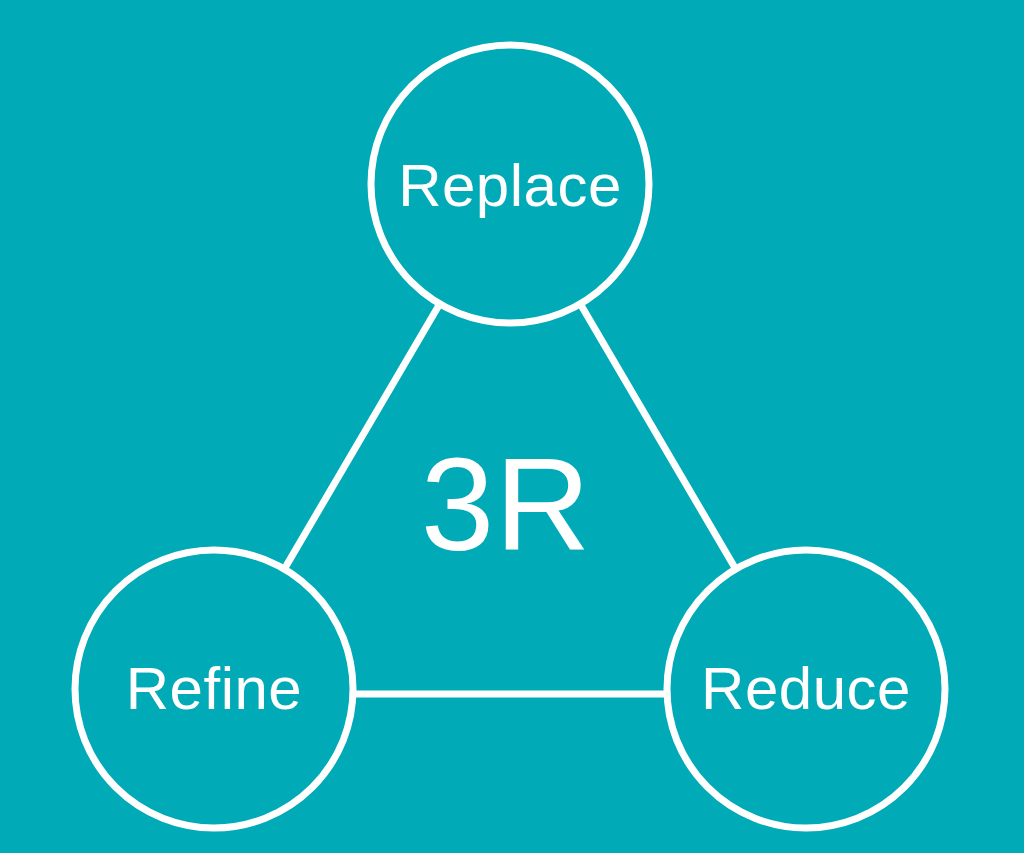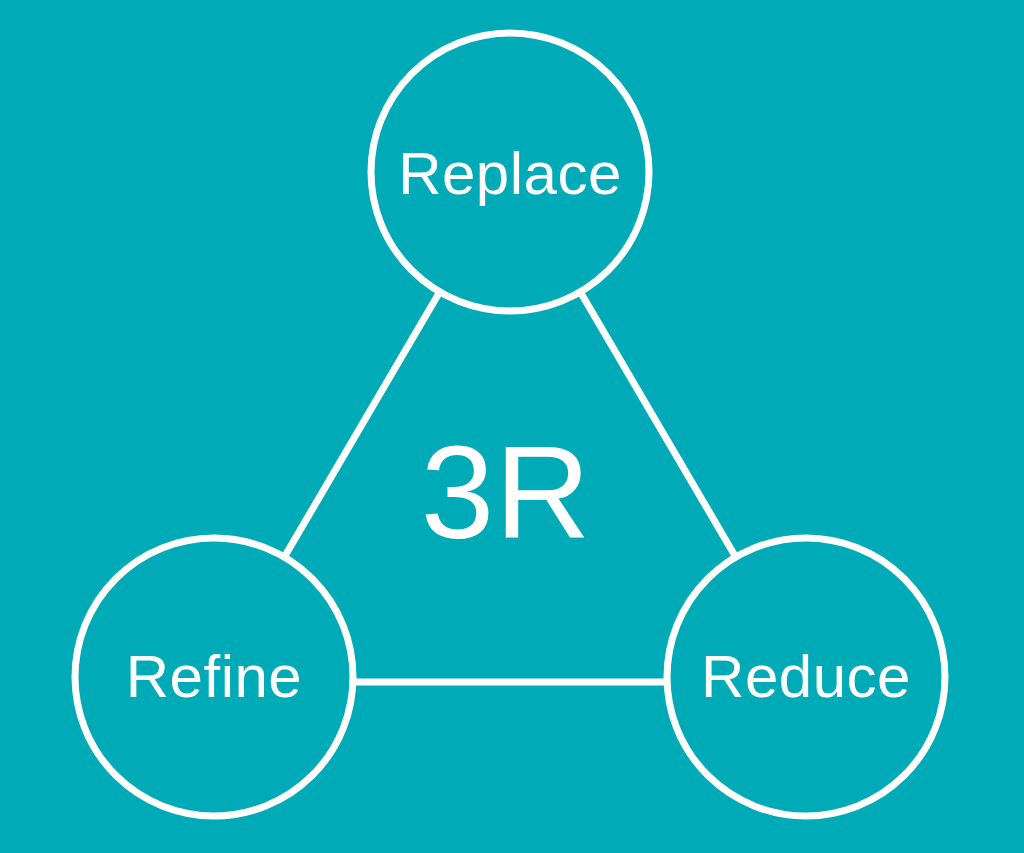--- a/index.html
+++ b/index.html
@@ -10,20 +10,21 @@
     width: 1024px;
     height: 853px;
     overflow: hidden;
     background: #00abb7;
     font-family: "Liberation Sans", "DejaVu Sans", sans-serif;
   }
   .diagram-stage {
     position: relative;
     width: 1024px;
     height: 666px;
+    margin-top: 12px;
   }
   svg text {
     fill: #ffffff;
     font-family: "Liberation Sans", "DejaVu Sans", sans-serif;
     font-weight: 300;
   }
   .node-label {
     font-size: 60px;
     letter-spacing: 0.5px;
   }

